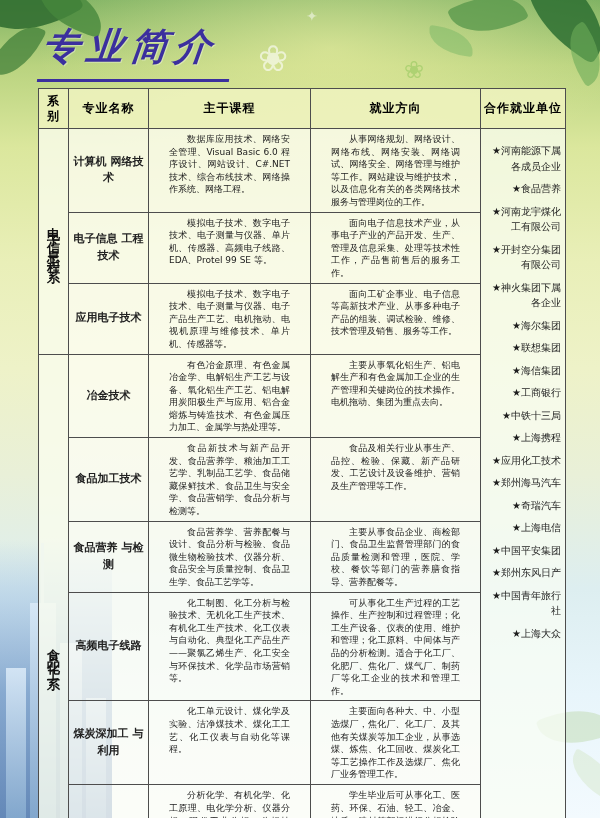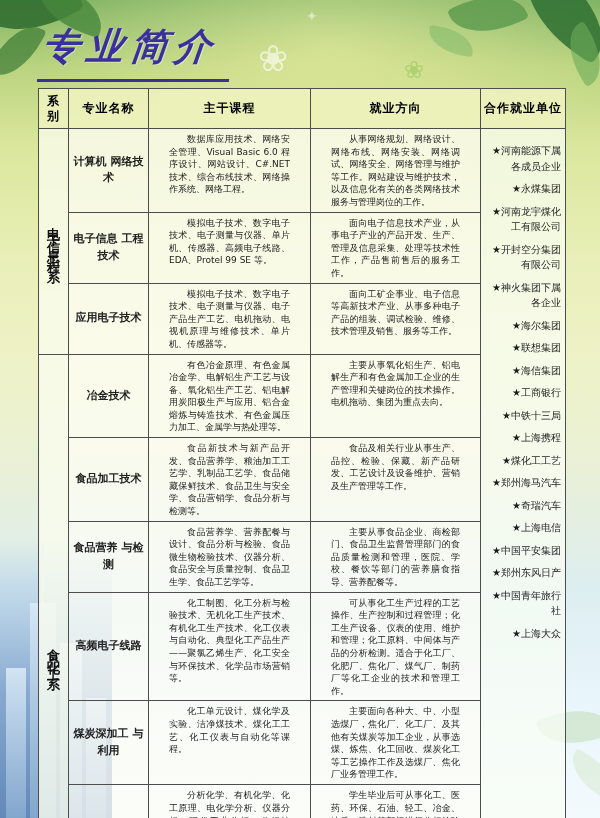--- a/index.html
+++ b/index.html
@@ -133,31 +133,31 @@
       </td>
       <td class="major">计算机 网络技术</td>
       <td class="courses">
           <div class="para">数据库应用技术、网络安全管理、Visual Basic 6.0 程序设计、网站设计、C#.NET 技术、综合布线技术、网络操作系统、网络工程。</div>
         </td>
       <td class="employ">
           <div class="para">从事网络规划、网络设计、网络布线、网络安装、网络调试、网络安全、网络管理与维护等工作。网站建设与维护技术，以及信息化有关的各类网络技术服务与管理岗位的工作。</div>
         </td>
       <td class="partner" rowspan="9">
         <div class="partner-item">★河南能源下属各成员企业</div>
-        <div class="partner-item">★永煤集团</div>
+        <div class="partner-item">★食品营养</div>
         <div class="partner-item">★河南龙宇煤化工有限公司</div>
         <div class="partner-item">★开封空分集团有限公司</div>
         <div class="partner-item">★神火集团下属各企业</div>
         <div class="partner-item">★海尔集团</div>
         <div class="partner-item">★联想集团</div>
         <div class="partner-item">★海信集团</div>
         <div class="partner-item">★工商银行</div>
         <div class="partner-item">★中铁十三局</div>
         <div class="partner-item">★上海携程</div>
-        <div class="partner-item">★煤化工工艺</div>
+        <div class="partner-item">★应用化工技术</div>
         <div class="partner-item">★郑州海马汽车</div>
         <div class="partner-item">★奇瑞汽车</div>
         <div class="partner-item">★上海电信</div>
         <div class="partner-item">★中国平安集团</div>
         <div class="partner-item">★郑州东风日产</div>
         <div class="partner-item">★中国青年旅行社</div>
         <div class="partner-item">★上海大众</div>
       </td>
     </tr>
     <tr class="h-r2">

